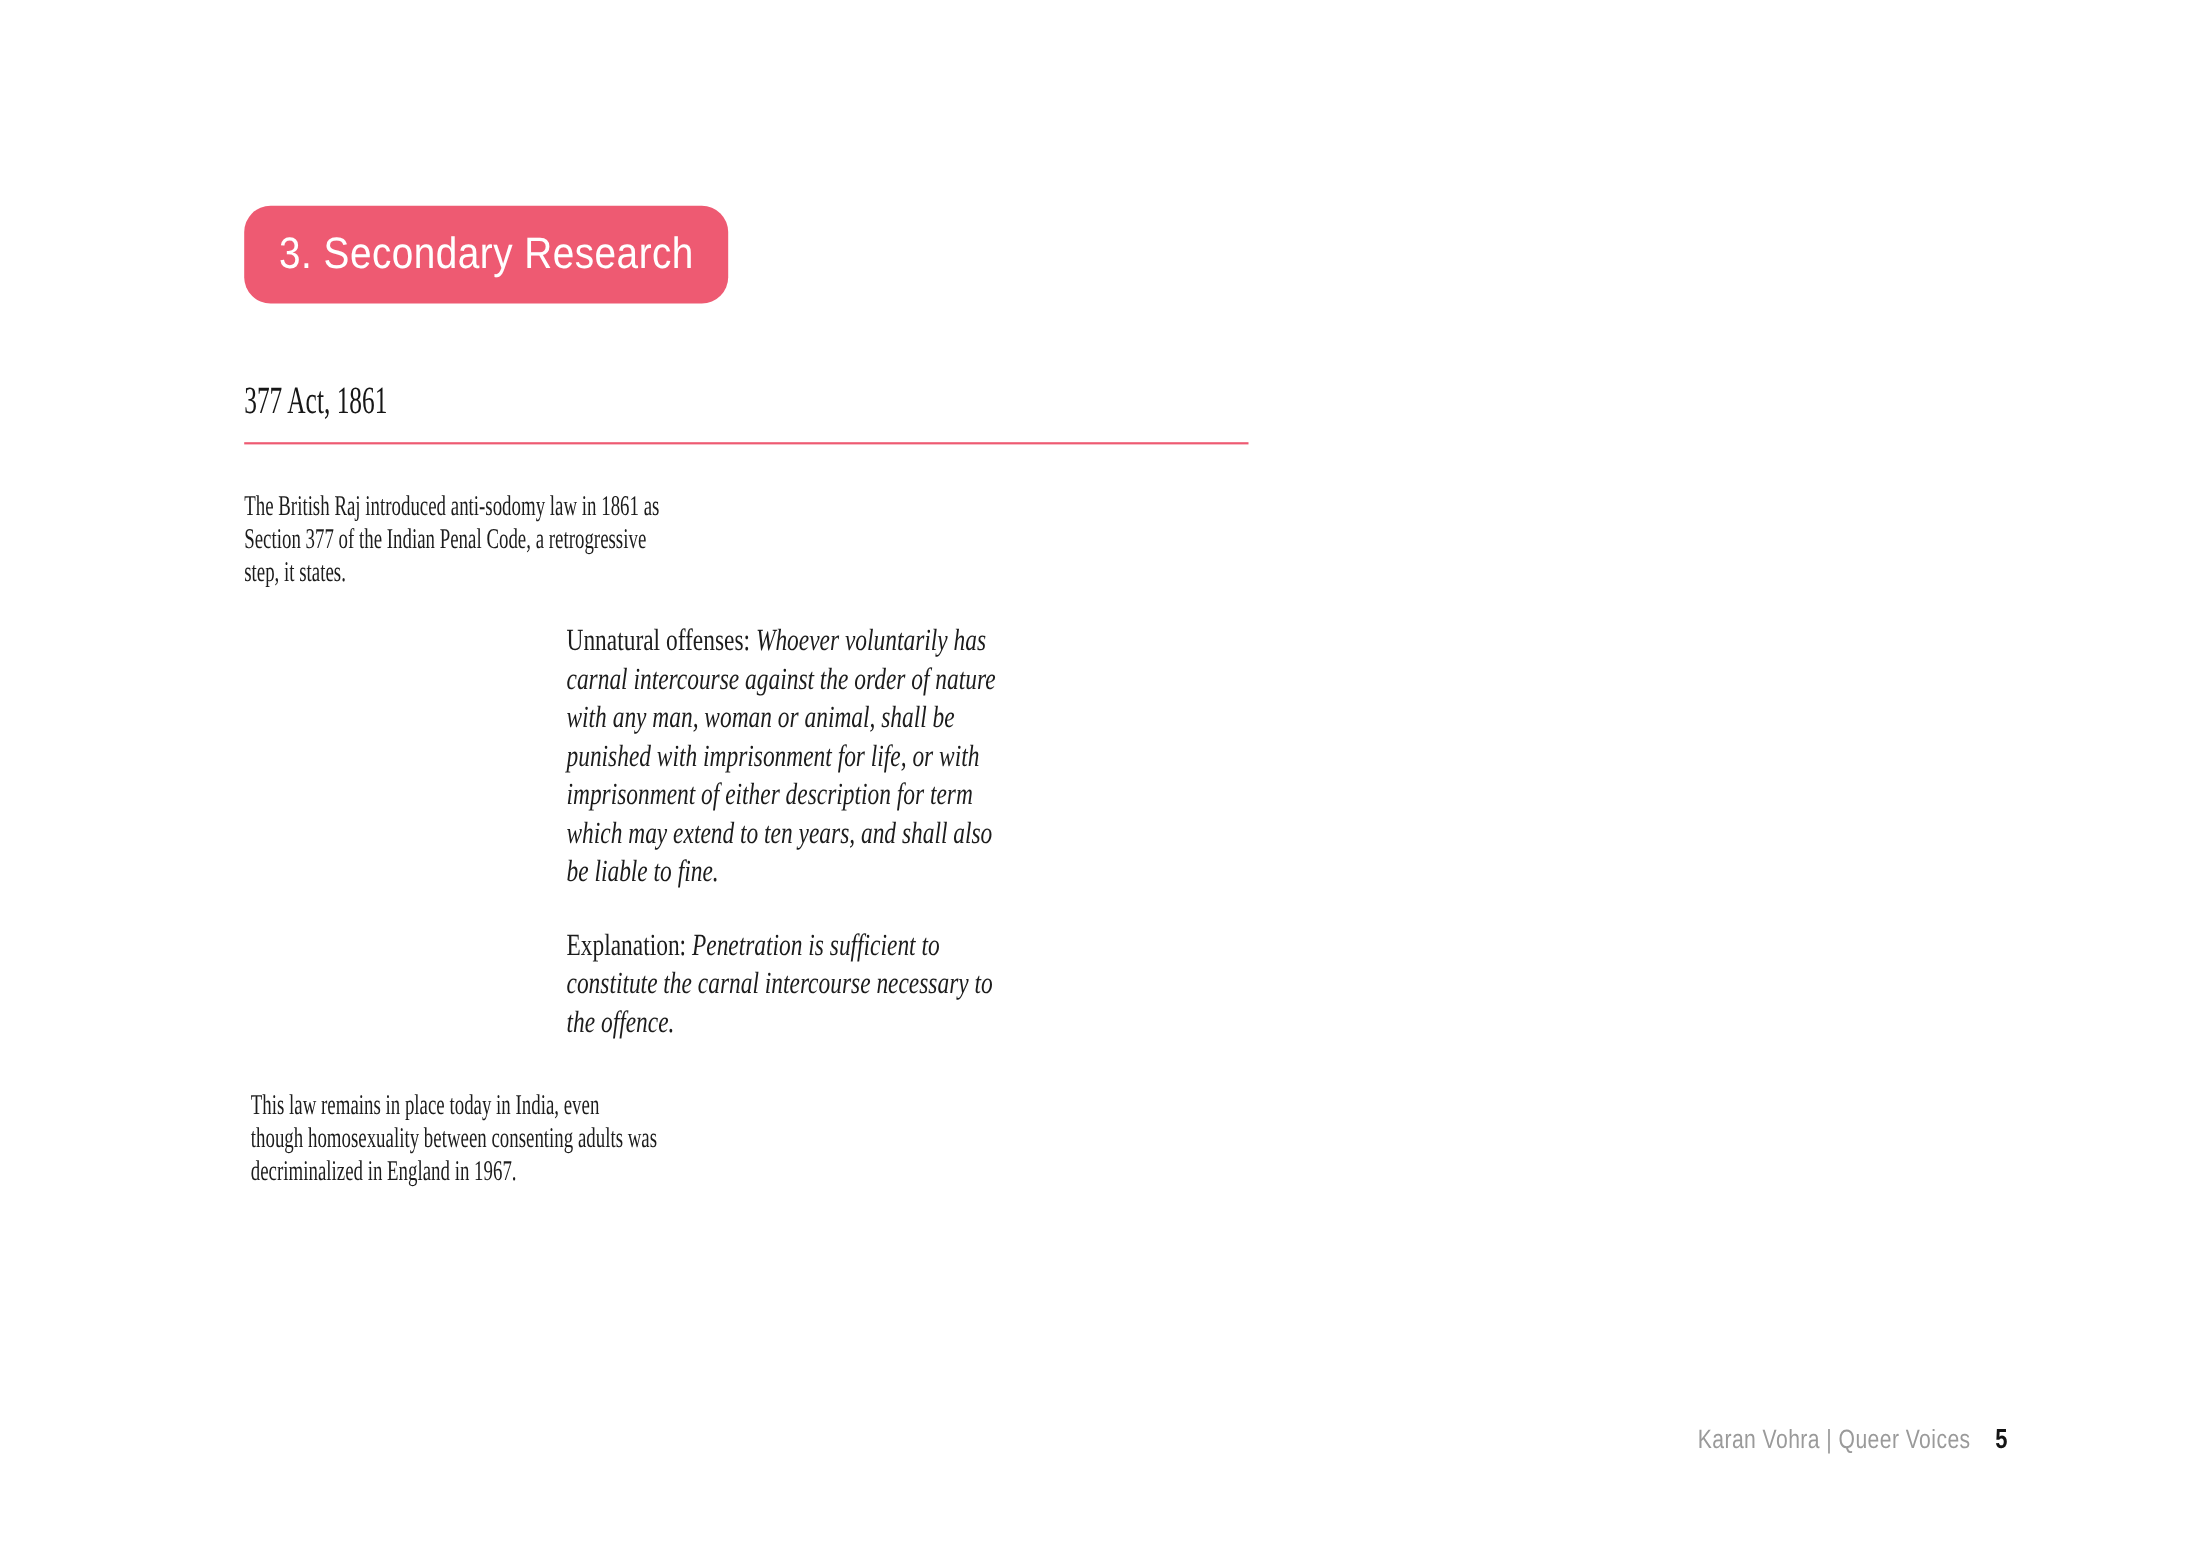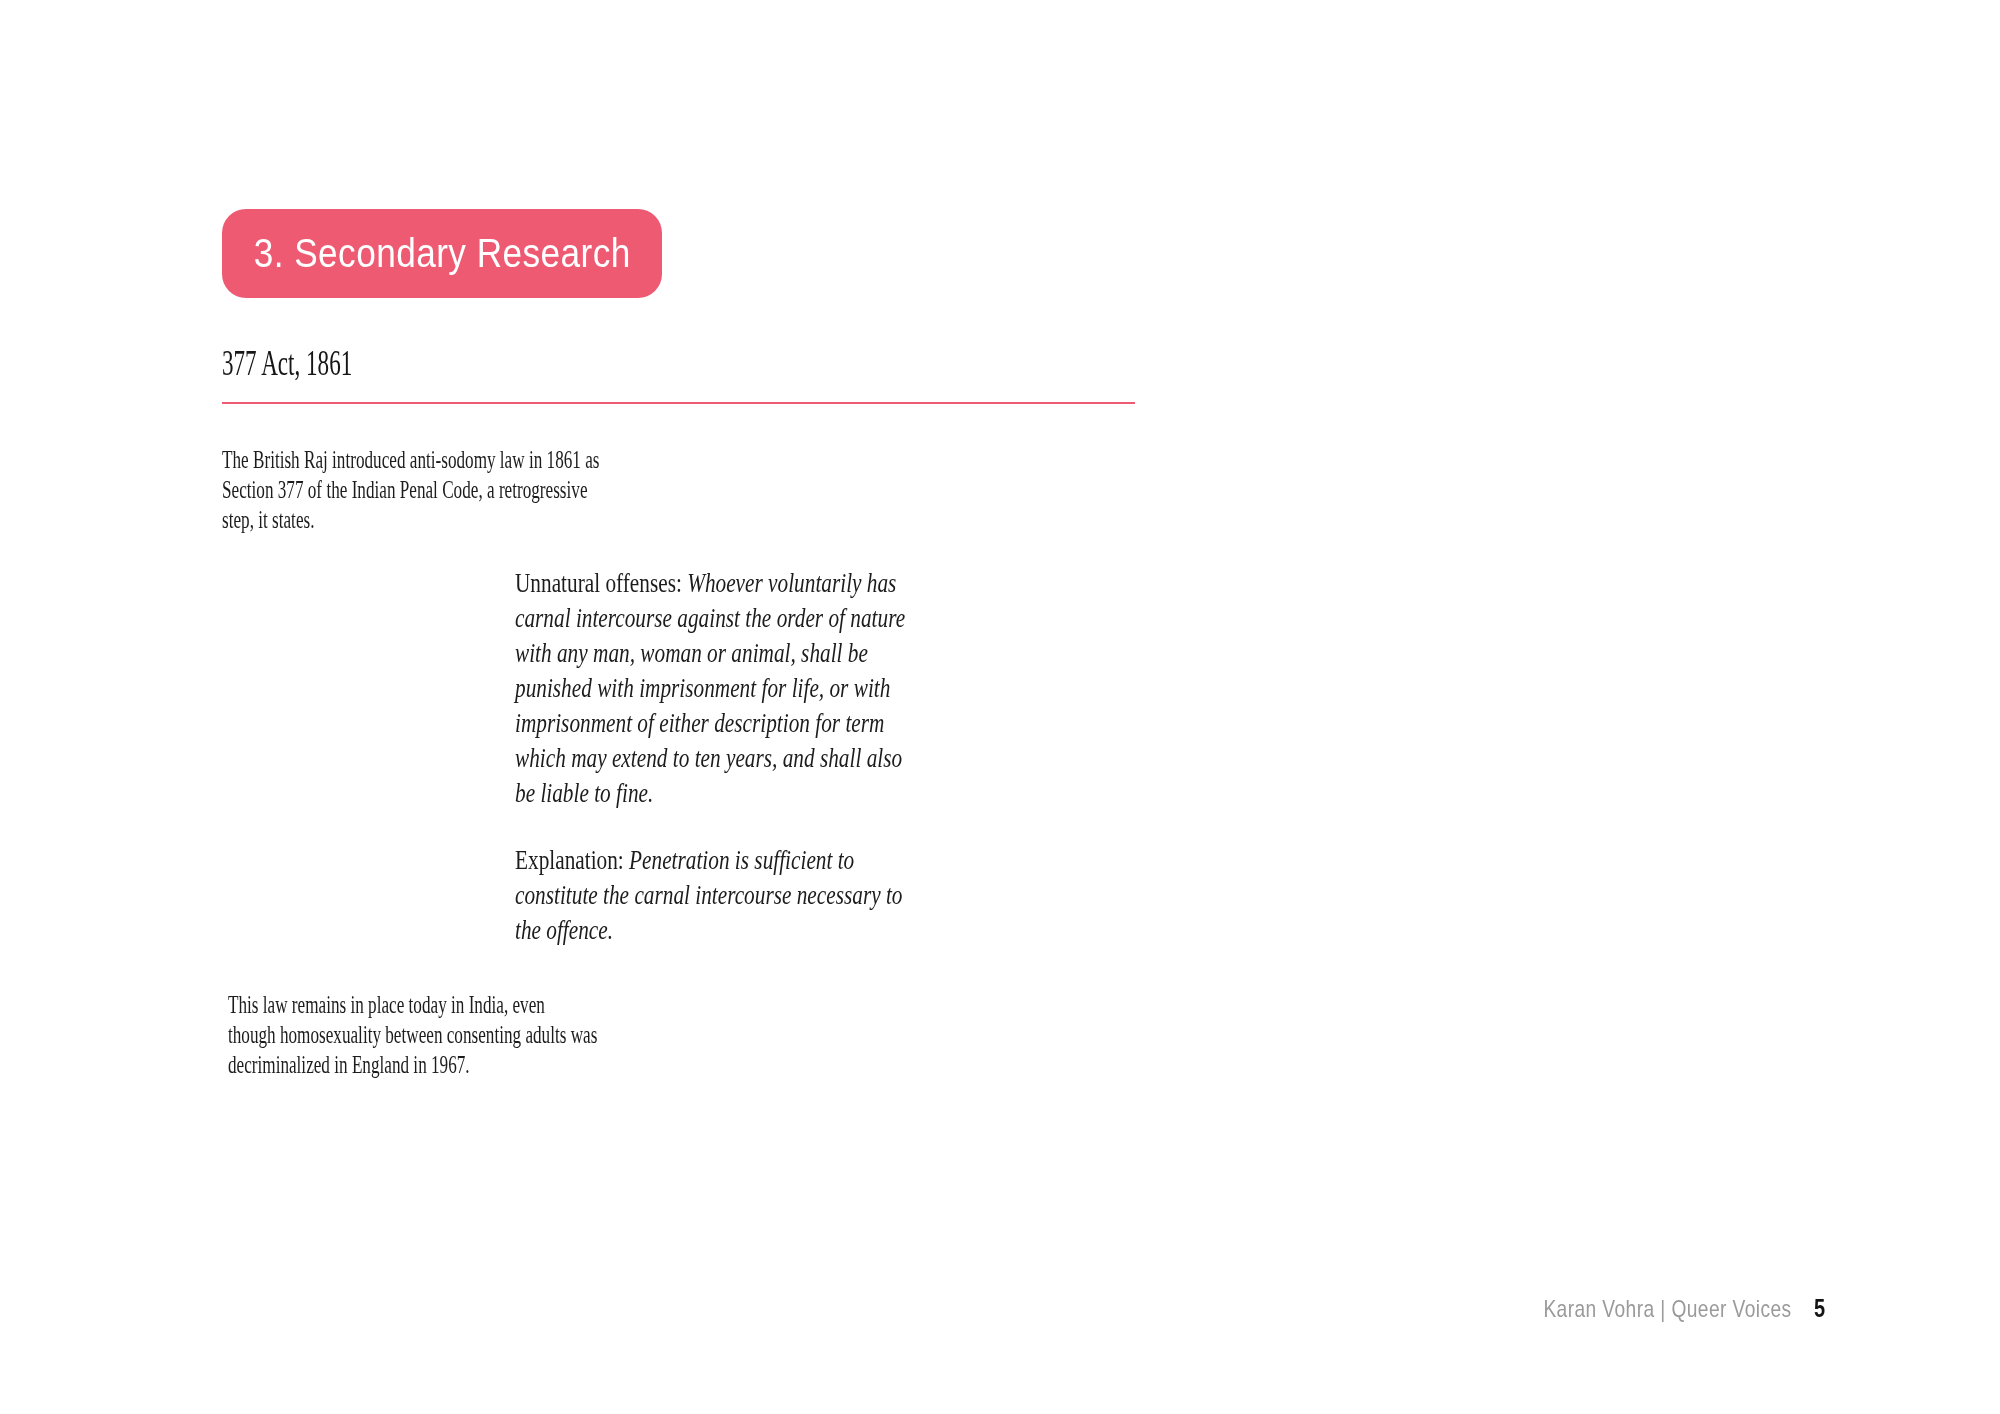--- a/index.html
+++ b/index.html
@@ -15,21 +15,21 @@
     background: var(--page-bg, #ffffff);
     overflow: hidden;
     font-family: "Liberation Serif", serif;
     color: var(--text-color, #1e1e1e);
   }
 
   
   .badge {
     position: absolute;
     left: 222px;
-    top: 209px;
+    top: 187px;
     width: 440px;
     height: 89px;
     background: var(--accent, #ee5a72);
     border-radius: 24px;
     display: flex;
     align-items: center;
     justify-content: center;
   }
   .badge .badge-label {
     font-family: "Liberation Sans", sans-serif;

